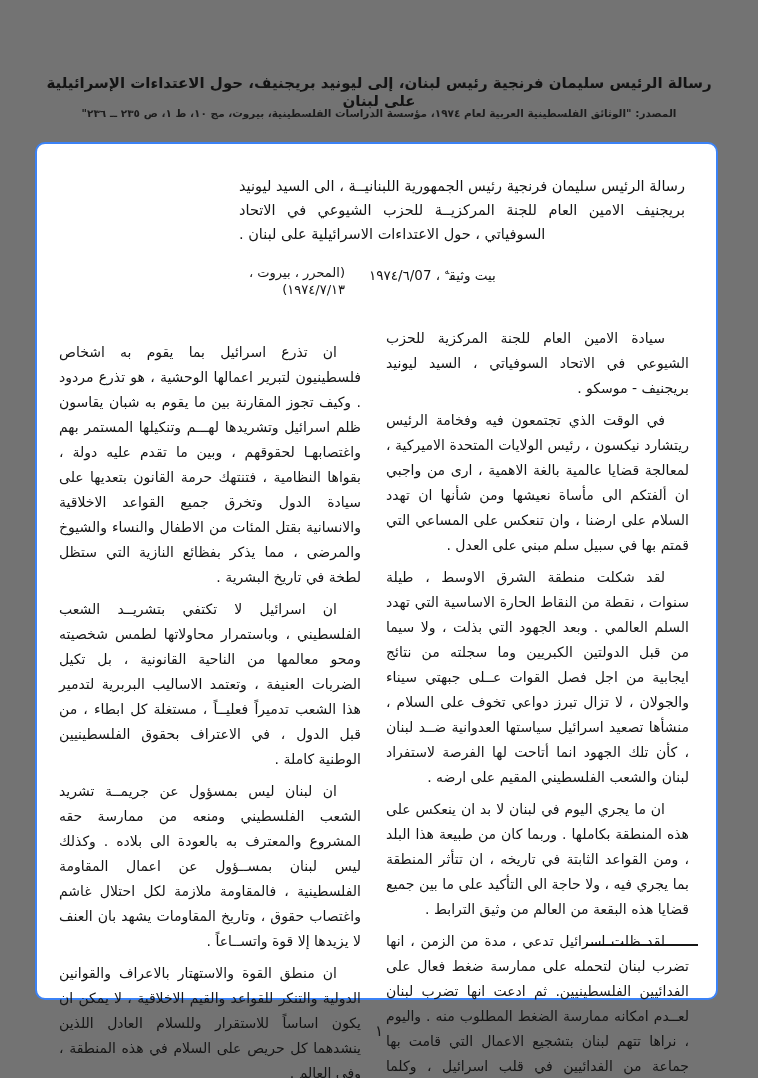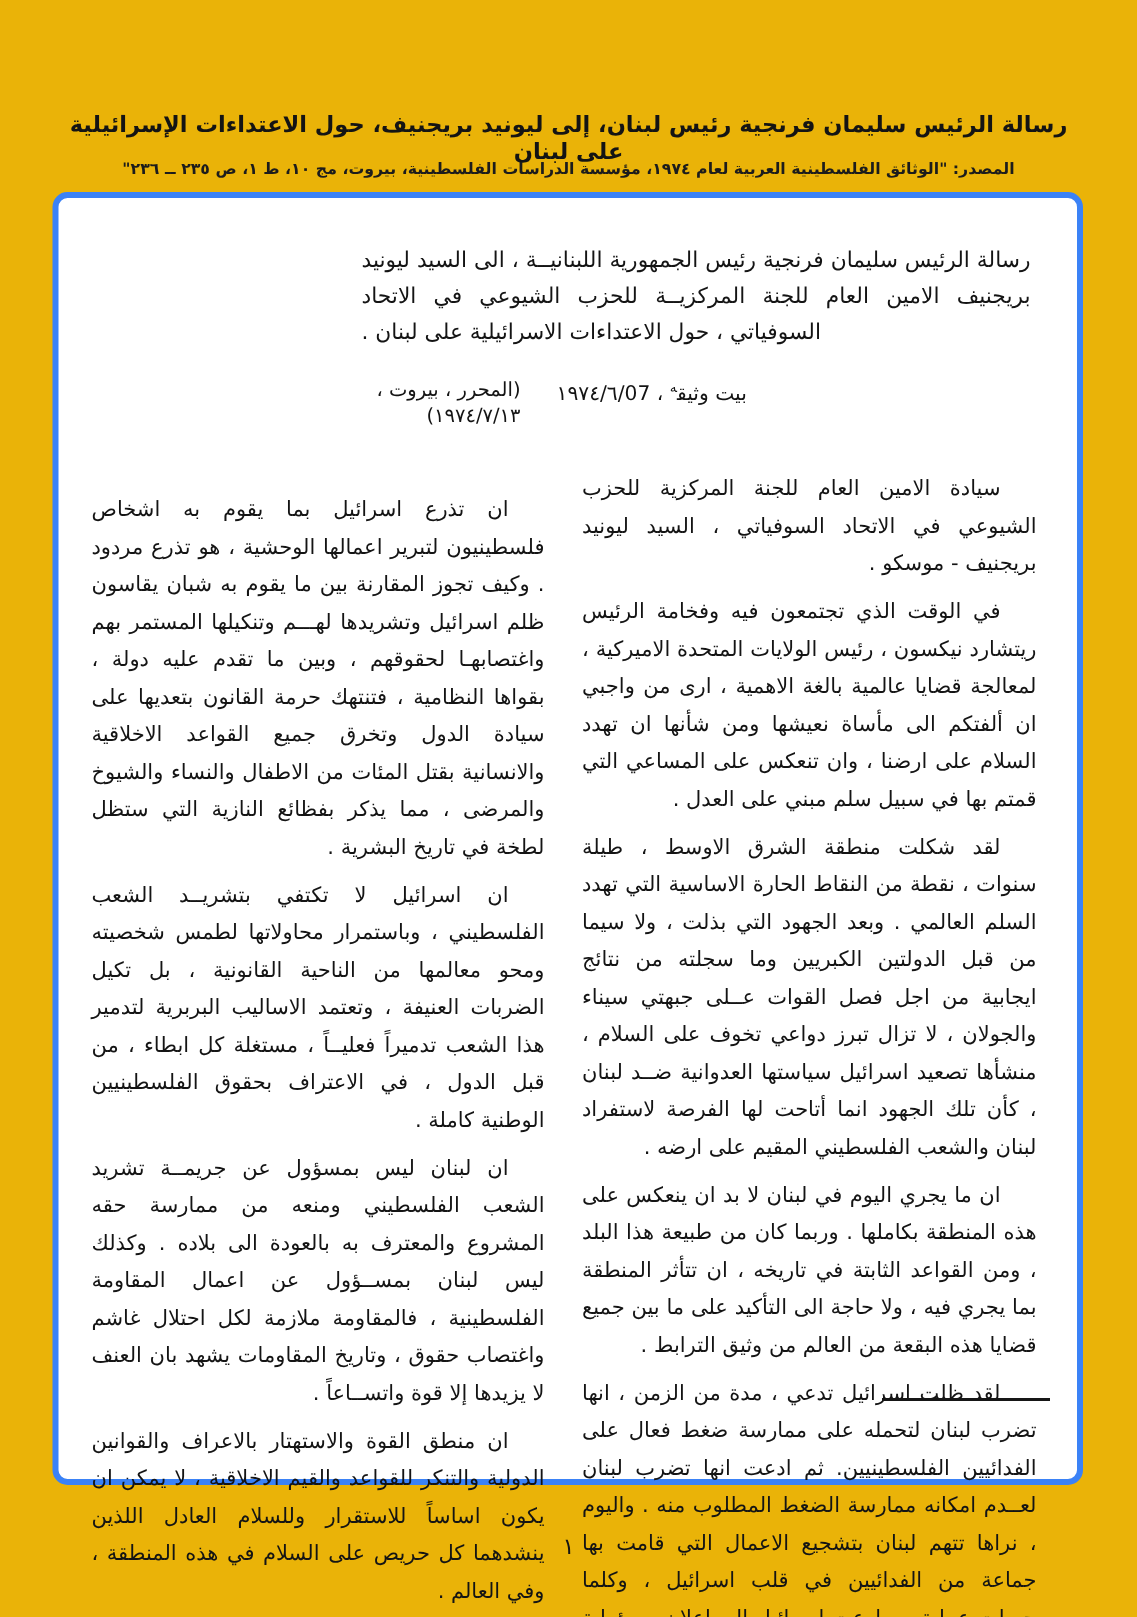--- a/index.html
+++ b/index.html
@@ -1,32 +1,32 @@
 <!DOCTYPE html>
 <html lang="ar"><head>
 <meta charset="utf-8">
 <style>
   html,body { margin:0; padding:0; background:#ffffff; }
   .page {
-    position:relative; width:758px; height:1078px; background:#eab308;
+    position:relative; width:758px; height:1078px; background:#737373;
     font-family:"DejaVu Sans", sans-serif; color:#141414; overflow:hidden;
   }
   .doc-title {
     position:absolute; top:74px; left:40px; right:40px;
     text-align:center; direction:rtl;
     font-size:15px; font-weight:bold; letter-spacing:0;
   }
   .doc-source {
     position:absolute; top:107px; left:30px; right:30px;
     text-align:center; direction:rtl;
     font-size:10.5px; font-weight:bold; color:#1c1c1c;
   }
   .frame {
-    position:absolute; left:35px; top:128px; width:679px; height:854px;
-    border:4px solid #3b82f6; border-radius:10px; background:#ffffff;
+    position:absolute; left:35px; top:142px; width:679px; height:854px;
+    border:2px solid #3b82f6; border-radius:10px; background:#ffffff;
   }
   .heading {
     position:absolute; left:202px; top:30px; width:446px;
     direction:rtl; text-align:justify; text-align-last:left;
     font-size:14.5px; line-height:24px; font-weight:500;
   }
   .dateline {
     position:absolute; left:332px; top:122px;
     direction:rtl; white-space:nowrap; font-size:13.5px;
   }

